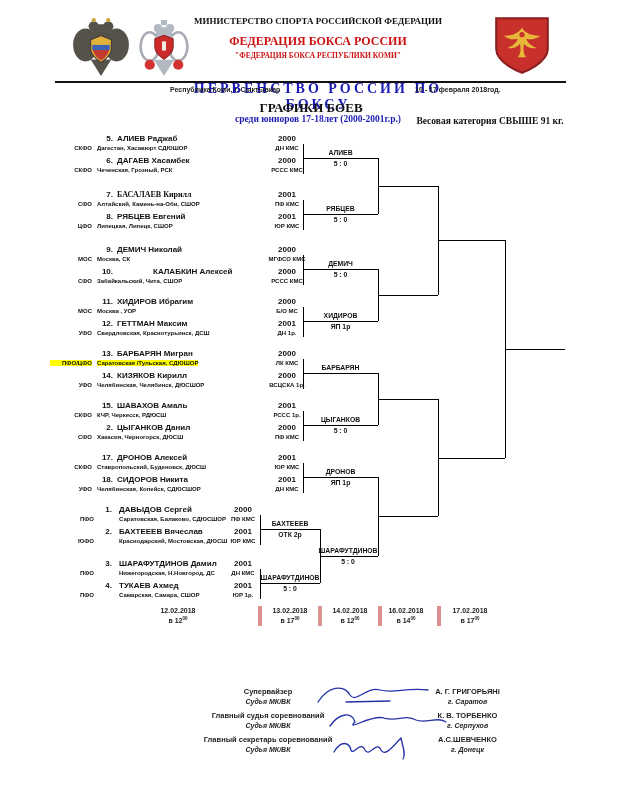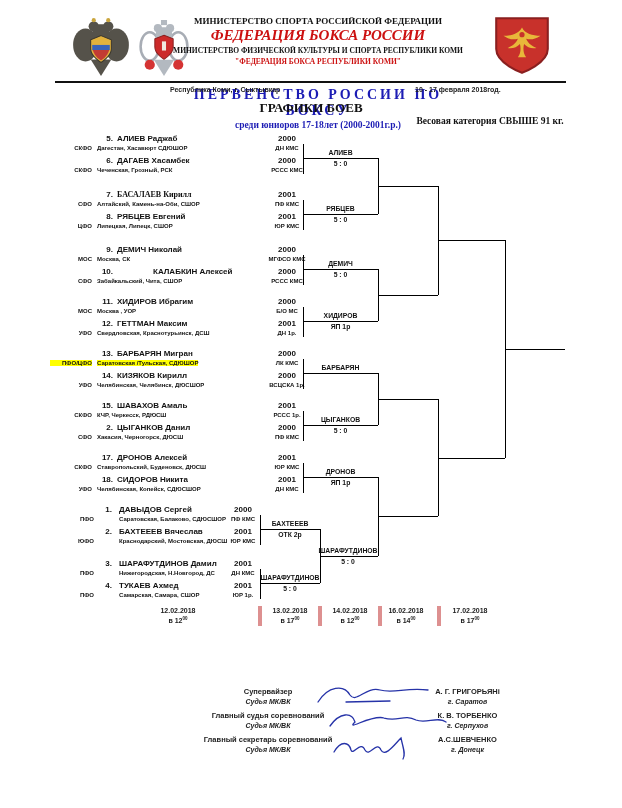--- a/index.html
+++ b/index.html
@@ -3,21 +3,21 @@
 <meta charset="utf-8">
 <style>
   html,body{margin:0;padding:0;background:#888;}
   .page{position:relative;width:622px;height:808px;background:#ffffff;margin:0 auto;
         font-family:"Liberation Sans",sans-serif;overflow:hidden;}
   .abs{position:absolute;}
   
   .hdr-text{position:absolute;left:168px;top:16px;width:300px;text-align:center;
             font-family:"Liberation Serif",serif;font-weight:bold;}
   .h-line1{font-size:9px;color:#111;}
-  .h-line2{font-size:15px;color:#cc1111;margin-top:1px;font-style:italic;}
+  .h-line2{font-size:12px;color:#cc1111;margin-top:8px;}
   .h-line3{font-size:7.5px;color:#111;margin-top:2px;}
   .h-line4{font-size:7.5px;color:#cc1111;margin-top:2px;}
   .h-line5{font-size:14px;color:#1c1cb4;letter-spacing:3px;margin-top:21px;}
   .h-line6{font-size:9.5px;color:#1c1cb4;margin-top:1px;}
   .hdr-rule{position:absolute;left:55px;top:81px;width:511px;height:2px;background:#111;}
   .hdr-sub{position:absolute;top:86px;font-size:7px;font-weight:bold;color:#222;}
   
   .doc-title{position:absolute;left:0;top:100px;width:622px;text-align:center;
              font-family:"Liberation Serif",serif;font-weight:bold;font-size:13px;color:#111;}
   .doc-subtitle{position:absolute;left:400px;top:116px;width:180px;text-align:center;
@@ -85,21 +85,20 @@
 
   <svg class="abs" style="left:489px;top:13px" width="66" height="66" viewBox="0 0 64 64">
     <path d="M7 5 h50 v30 c0 14 -25 23 -25 23 c0 0 -25 -9 -25 -23 z" fill="#c8312b" stroke="#8a1f1f" stroke-width="2"></path>
     <path d="M32 14 c-3 6 -10 8 -18 8 c6 4 10 4 14 3 c-2 5 -6 7 -10 9 c5 1 9 -1 12 -4 c1 4 1 9 -2 13 h8 c-3 -4 -3 -9 -2 -13 c3 3 7 5 12 4 c-4 -2 -8 -4 -10 -9 c4 1 8 1 14 -3 c-8 0 -15 -2 -18 -8 z" fill="#e8b73a"></path>
     <circle cx="32" cy="21" r="2.5" fill="#c8312b"></circle>
   </svg>
 
   <div class="hdr-text">
     <div class="h-line1">МИНИСТЕРСТВО СПОРТА РОССИЙСКОЙ ФЕДЕРАЦИИ</div>
     <div class="h-line2">ФЕДЕРАЦИЯ БОКСА РОССИИ</div>
-    <div class="h-line3">МИНИСТЕРСТВО ФИЗИЧЕСКОЙ КУЛЬТУРЫ И СПОРТА РЕСПУБЛИКИ КОМИ</div>
     <div class="h-line4">"ФЕДЕРАЦИЯ БОКСА РЕСПУБЛИКИ КОМИ"</div>
     <div class="h-line5">ПЕРВЕНСТВО РОССИИ ПО БОКСУ</div>
     <div class="h-line6">среди юниоров 17-18лет (2000-2001г.р.)</div>
   </div>
   <div class="hdr-rule"></div>
   <div class="hdr-sub" style="left:170px;">Республика Коми, г. Сыктывкар</div>
   <div class="hdr-sub" style="left:415px;">10 - 17 февраля 2018год.</div>
 
   <div class="doc-title">ГРАФИКИ БОЕВ</div>
   <div class="doc-subtitle">Весовая категория СВЫШЕ 91 кг.</div>

